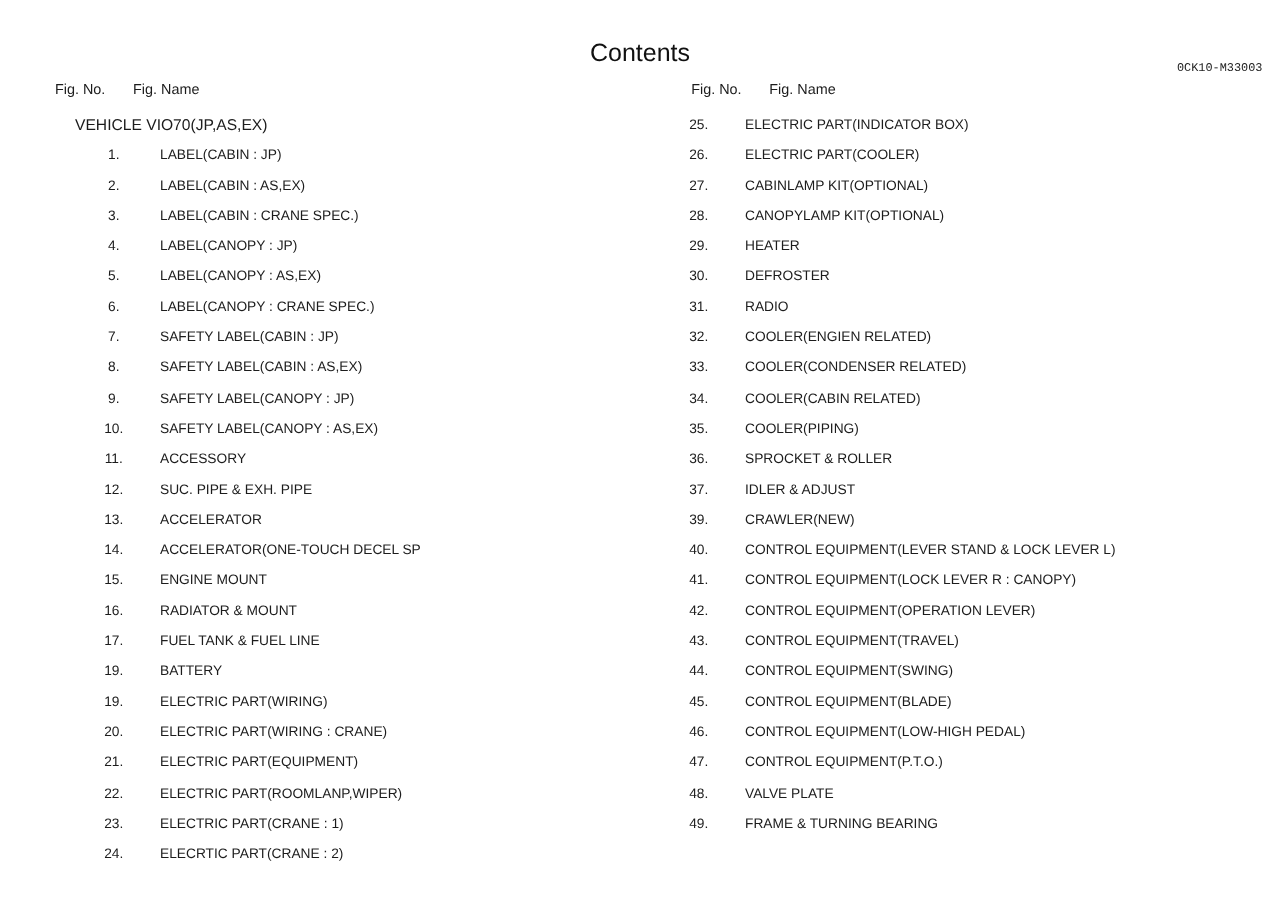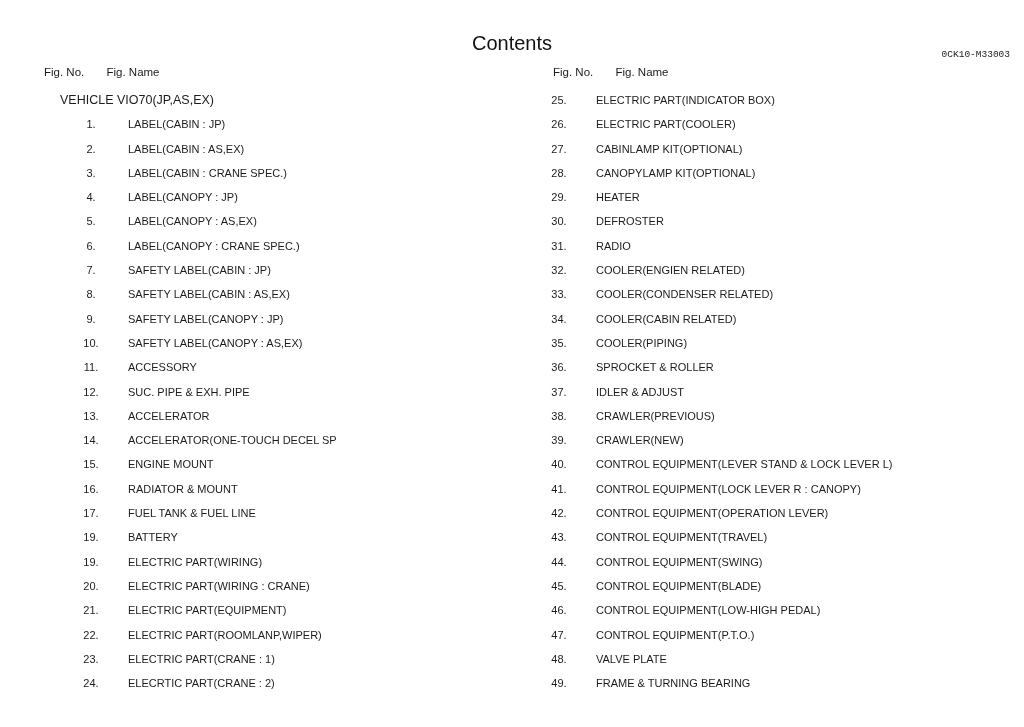--- a/index.html
+++ b/index.html
@@ -244,23 +244,20 @@
         </div>
 
         <div class="toc-row">
           <span class="row-no">36.</span><span class="row-name">SPROCKET &amp; ROLLER</span>
         </div>
 
         <div class="toc-row">
           <span class="row-no">37.</span><span class="row-name">IDLER &amp; ADJUST</span>
         </div>
 
-        <div class="toc-row">
-          <span class="row-no">38.</span><span class="row-name">CRAWLER(PREVIOUS)</span>
-        </div>
 
         <div class="toc-row">
           <span class="row-no">39.</span><span class="row-name">CRAWLER(NEW)</span>
         </div>
 
         <div class="toc-row">
           <span class="row-no">40.</span><span class="row-name">CONTROL EQUIPMENT(LEVER STAND &amp; LOCK LEVER L)</span>
         </div>
 
         <div class="toc-row">

